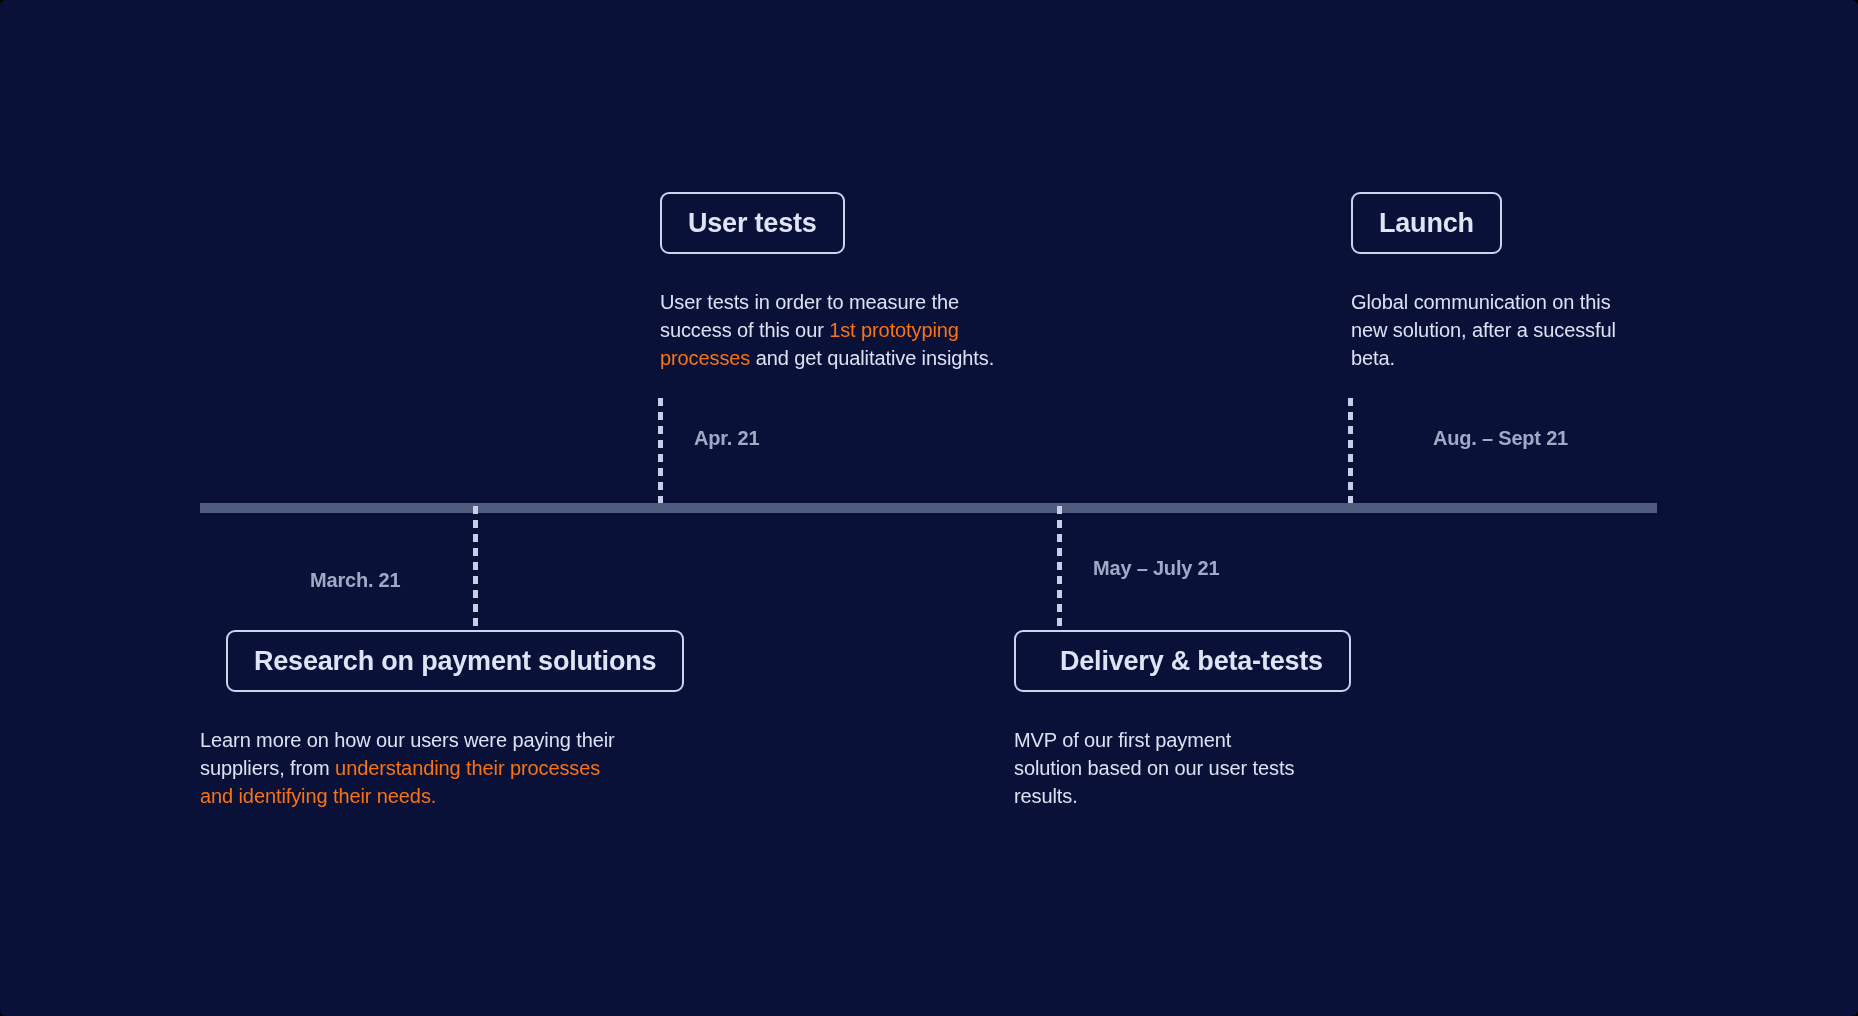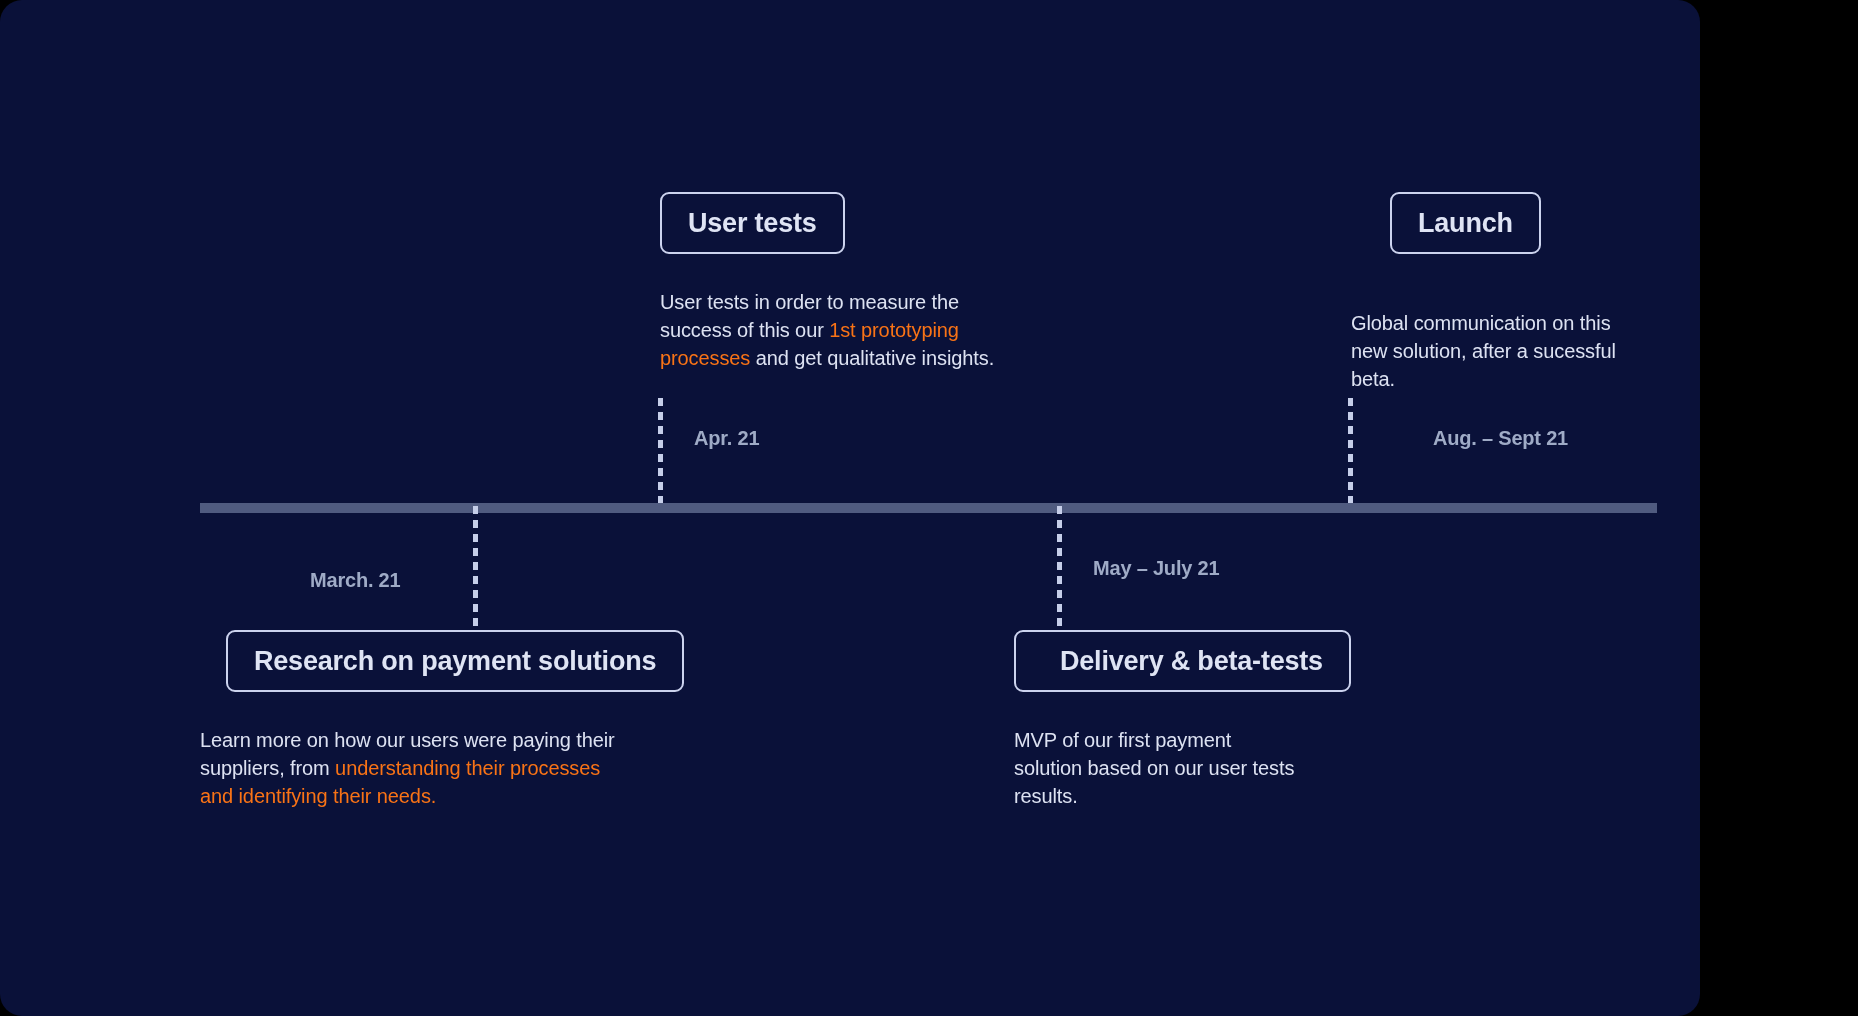--- a/index.html
+++ b/index.html
@@ -11,24 +11,24 @@
     width: 1858px;
     height: 1016px;
     overflow: hidden;
     font-family: "Liberation Sans", sans-serif;
   }
 
   .canvas {
     position: absolute;
     left: 0;
     top: 0;
-    width: 1700px;
+    width: 1858px;
     height: 1016px;
     background: #0a1139;
-    border-radius: 22px;
+    border-radius: 6px;
     overflow: hidden;
   }
 
   
   .axis-bar {
     position: absolute;
     left: 200px;
     top: 503px;
     width: 1457px;
     height: 10px;
@@ -99,25 +99,25 @@
   <div class="desc" style="left:660px; top:288px; width:360px;">
     <span>User tests in order to measure the</span><br>
     <span>success of this our </span><b>1st prototyping</b><br>
     <b>processes</b><span> and get qualitative insights.</span>
   </div>
 
   <div class="tick-line" style="left:658px; top:398px; height:112px;"></div>
 
   <div class="period" style="left:694px; top:427px;">Apr. 21</div>
 
-  <div class="card" style="left:1351px; top:192px;margin-left:39px;">
+  <div class="card" style="left:1351px; top:192px;">
     <span>Launch</span>
   </div>
 
-  <div class="desc" style="left:1351px; top:288px; width:300px;margin-top:21px;">
+  <div class="desc" style="left:1351px; top:288px; width:300px;">
     <span>Global communication on this</span><br>
     <span>new solution, after a sucessful</span><br>
     <span>beta.</span>
   </div>
 
   <div class="tick-line" style="left:1348px; top:398px; height:112px;"></div>
 
   <div class="period" style="left:1433px; top:427px;text-align:right;">Aug. – Sept 21</div>
 
   <div class="axis-bar"></div>

